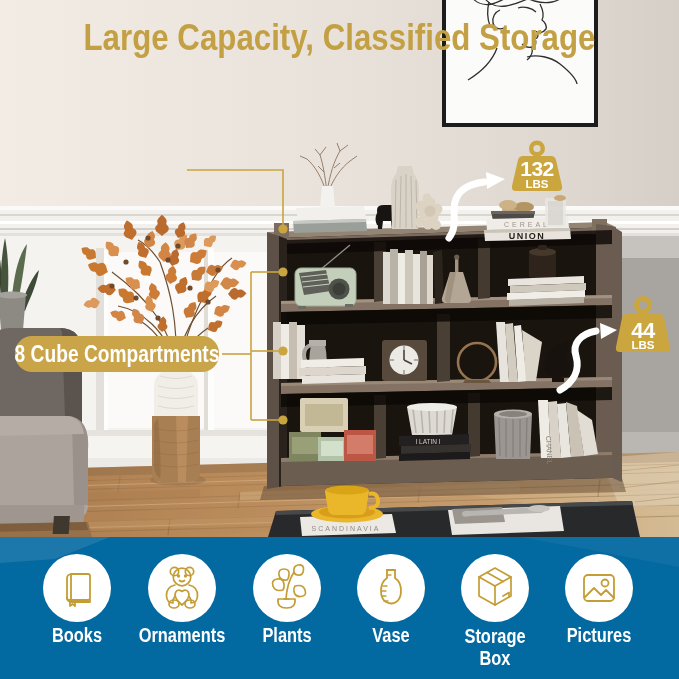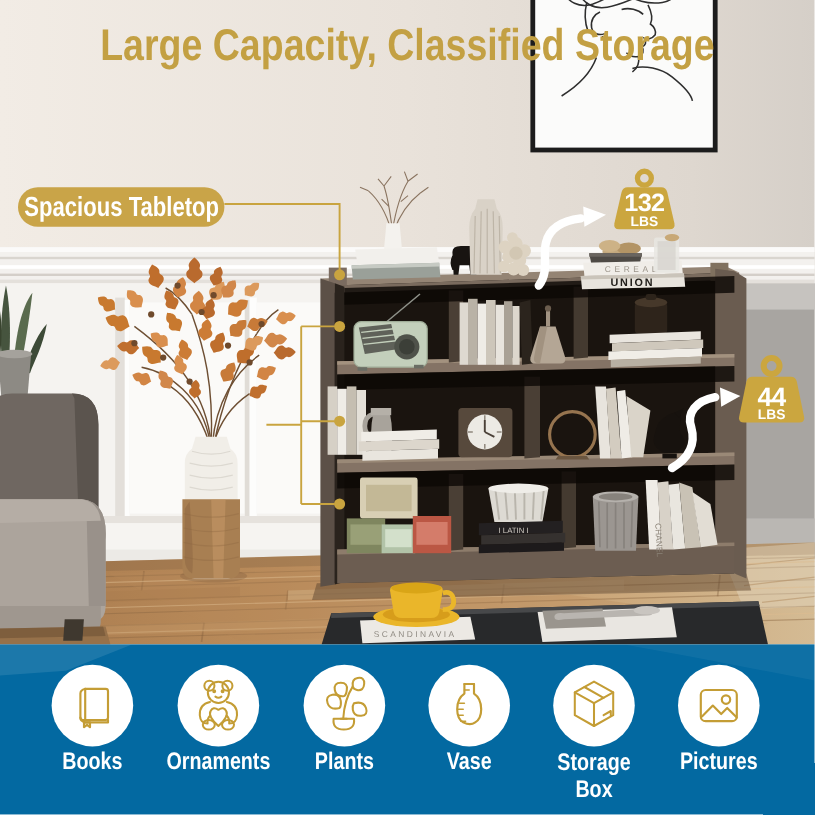--- a/index.html
+++ b/index.html
@@ -551,24 +551,24 @@
 
 <polygon points="448,510 560,506 564,531 452,535" fill="#e9e6e1"></polygon>
 <polygon points="452,509 502,507 505,522 455,524" fill="#9a958e"></polygon>
 <path d="M470,516 q-8,2 -8,-2 q0,-4 8,-3 l70,-4 q4,0 4,3 q0,3 -4,3 Z" fill="#b9b5b0"></path>
 <ellipse cx="539" cy="508.5" rx="11" ry="3.6" fill="#c9c5c0"></ellipse>
 </g>
 </svg>
 
 <div class="title">Large Capacity, Classified Storage</div>
 
-<div class="pill" id="pill1">
-      <span>Spacious Tabletop</span>
+
+<div class="pill" id="pill2">
+      <span>8 Cube Compartments</span>
     </div>
-
 
 <div class="band" id="band">
 <svg width="679" height="142" viewBox="0 0 679 142" style="position:absolute;left:0;top:0">
 <polygon points="0,0 110,0 55,22 0,26" fill="#ffffff" opacity="0.10"></polygon>
 <polygon points="520,0 679,0 679,30 575,10" fill="#ffffff" opacity="0.05"></polygon>
 </svg>
 
 <div class="feat" style="left:43px">
 <svg width="68" height="68" viewBox="0 0 68 68" fill="none" stroke="#c49d35" stroke-width="1.8" stroke-linejoin="round" stroke-linecap="round">
 <path d="M28,20 l17,0 q2,0 2,2 l0,22 q0,2 -2,2 l-17,0 Z"></path>

